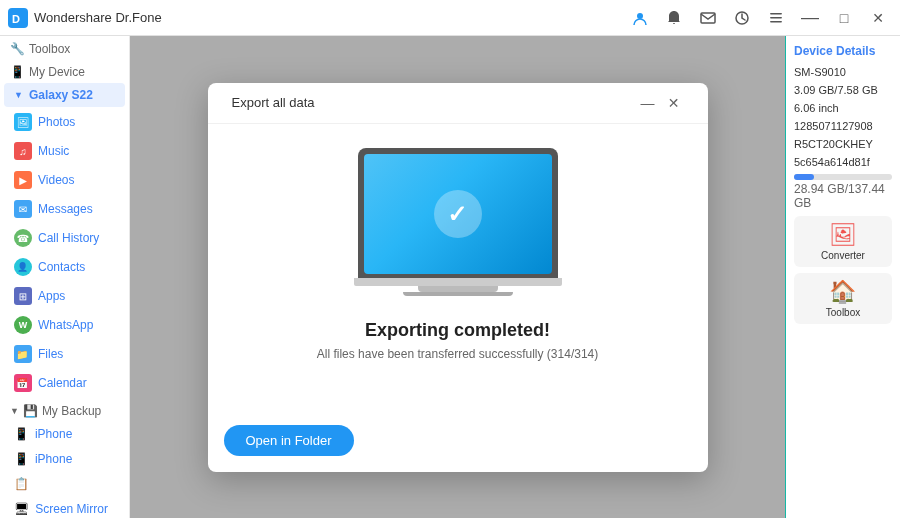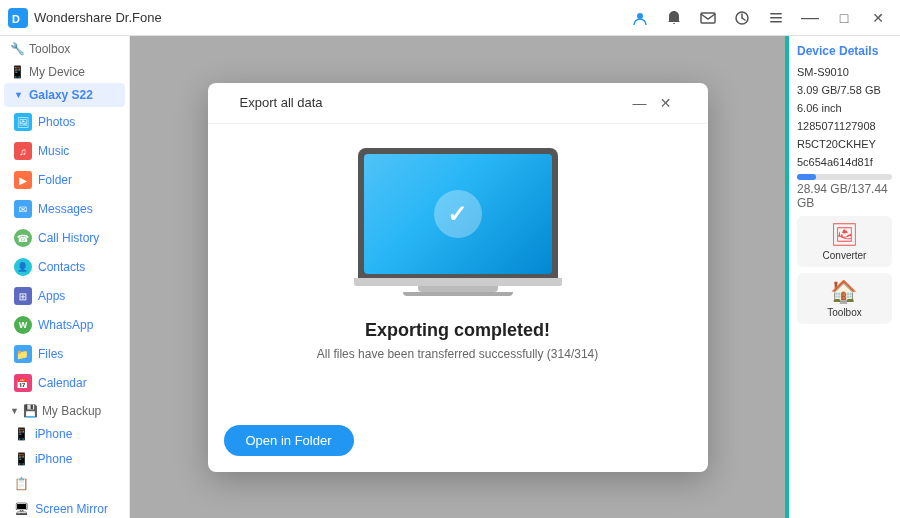--- a/index.html
+++ b/index.html
@@ -115,21 +115,21 @@
     .content {
       flex: 1;
       background: #f7f7f7;
       position: relative;
     }
 
     
     .right-panel {
       width: 115px;
       background: #fff;
-      border-left: 4px solid #14b8a6;
+      border-left: 1px solid #14b8a6;
       padding: 8px;
       overflow-y: auto;
       flex-shrink: 0;
     }
     .right-panel-title {
       font-size: 12px;
       color: #4285f4;
       font-weight: 600;
       margin-bottom: 8px;
     }
@@ -194,21 +194,21 @@
       min-height: 380px;
       box-shadow: 0 8px 32px rgba(0,0,0,0.25);
       display: flex;
       flex-direction: column;
       overflow: hidden;
     }
     .modal-header {
       display: flex;
       align-items: center;
       justify-content: space-between;
-      padding: 10px 32px;
+      padding: 10px 24px;
       border-bottom: 1px solid #f0f0f0;
     }
     .modal-title {
       font-size: 13px;
       color: #333;
       font-weight: 500;
     }
     .modal-header-actions {
       display: flex;
       gap: 6px;
@@ -393,21 +393,21 @@
     <div class="sidebar-item">
       <div class="icon-square" style="background:#29b6f6;">🖼</div>
       <span class="sidebar-label">Photos</span>
     </div>
     <div class="sidebar-item">
       <div class="icon-square" style="background:#ef5350;">♫</div>
       <span class="sidebar-label">Music</span>
     </div>
     <div class="sidebar-item">
       <div class="icon-square" style="background:#ff7043;">▶</div>
-      <span class="sidebar-label">Folder</span>
+      <span class="sidebar-label">Videos</span>
     </div>
     <div class="sidebar-item">
       <div class="icon-square" style="background:#42a5f5;">✉</div>
       <span class="sidebar-label">Messages</span>
     </div>
     <div class="sidebar-item">
       <div class="icon-circle" style="background:#66bb6a;">☎</div>
       <span class="sidebar-label">Call History</span>
     </div>
     <div class="sidebar-item">

